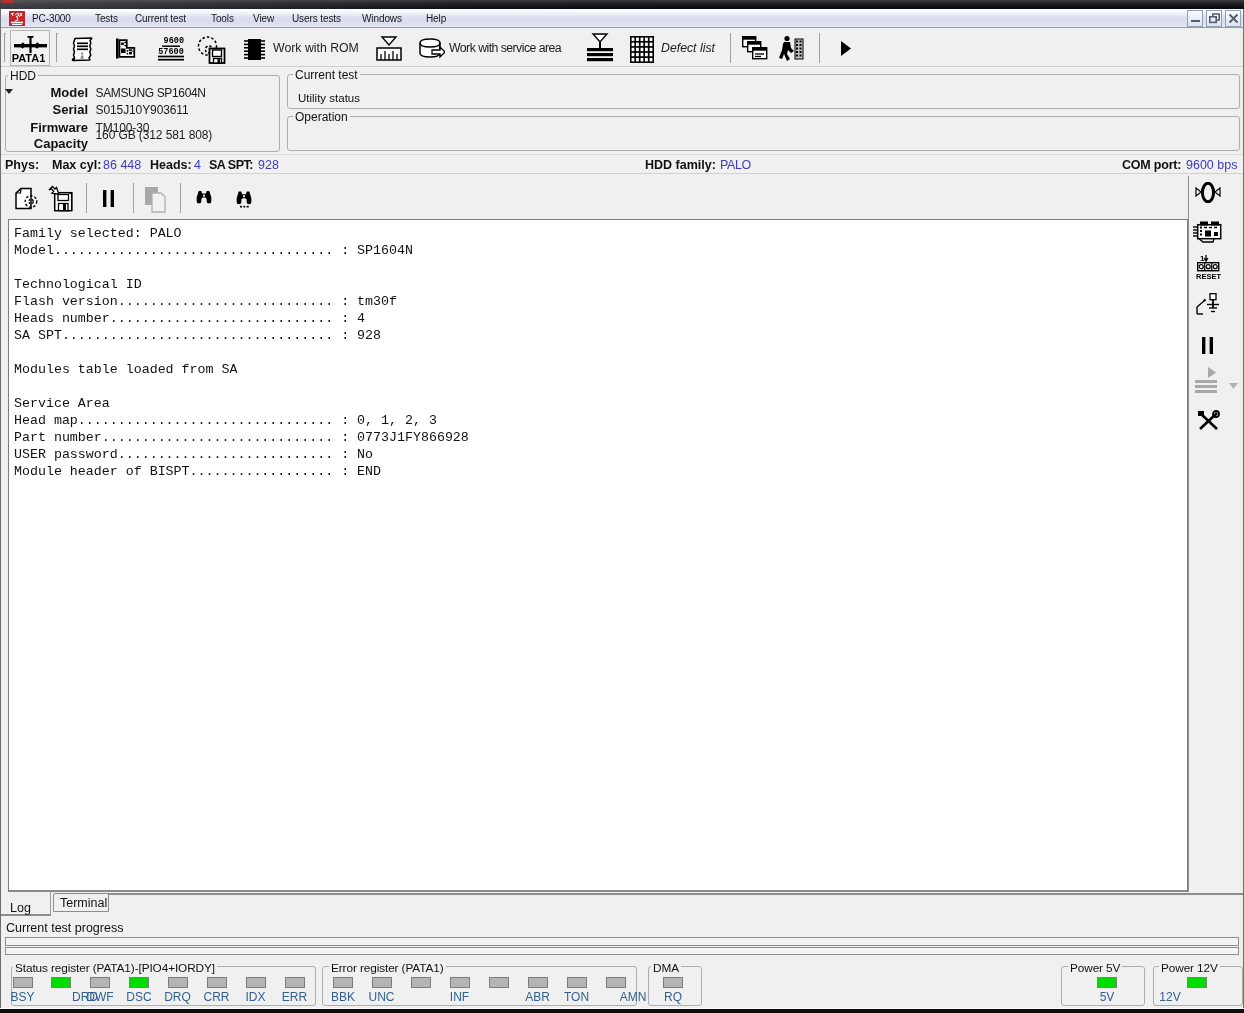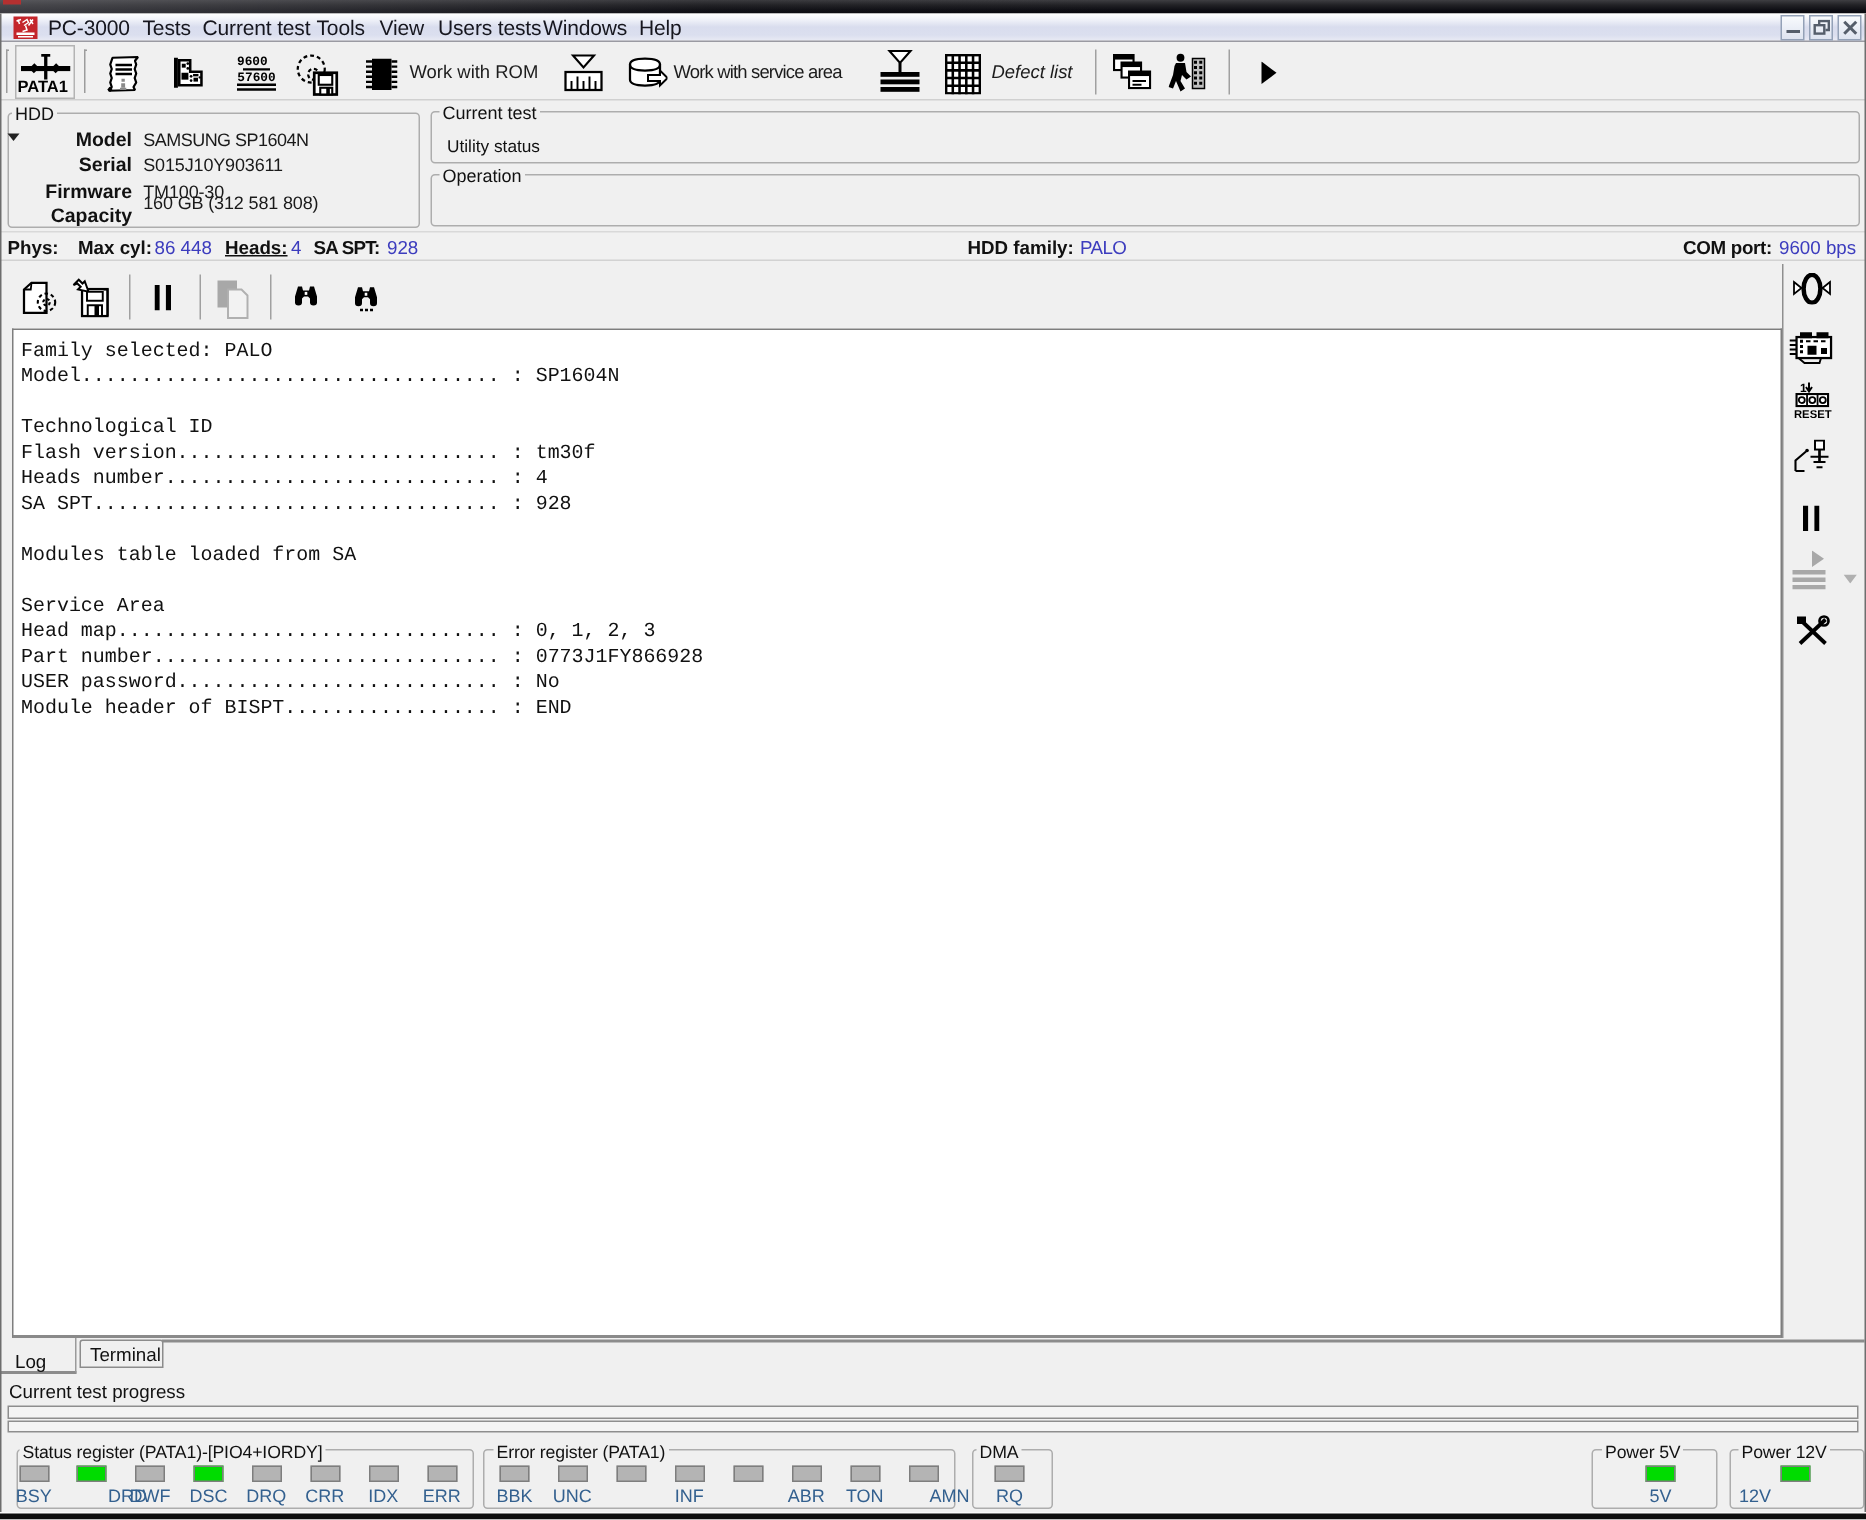--- a/index.html
+++ b/index.html
@@ -8,21 +8,21 @@
   .abs { position:absolute; }
   
   #titlebar { left:0; top:0; width:1244px; height:9px;
     background:linear-gradient(to right, rgba(110,110,115,0.5), rgba(40,40,44,0.15) 38%, rgba(0,0,0,0) 60%), linear-gradient(to bottom,#3e3e42 0%,#232327 35%,#0e0e14 75%,#08080e 100%); }
   #titlered { left:2px; top:0; width:12px; height:3px; background:#b43030; }
   
   #menubar { left:0; top:9px; width:1244px; height:19px;
     background:linear-gradient(to bottom,#ffffff 0%,#f2f4fa 20%,#d9ddee 50%,#dbdfef 80%,#e8eaf4 100%);
     border-bottom:1px solid #9a9aa2; }
   #appicon { left:9px; top:11px; width:16px; height:15px; background:#c4252b; }
-  .menuitem { top:9.5px; height:17px; font-size:14px; color:#16161e; line-height:17px; letter-spacing:-0.1px; }
+  .menuitem { top:9.5px; height:17px; font-size:10px; color:#16161e; line-height:17px; letter-spacing:-0.1px; }
   
   .winbtn { top:10px; width:16px; height:17px; border:1px solid #93a1b7;
     background:linear-gradient(to bottom,#f8fafd,#dee4f0); }
   .winbtn svg { margin:2px auto 0; }
   
   #tb1border { left:0; top:66px; width:1244px; height:1px; background:#d0d0d0; }
   .grip { top:33px; width:2px; height:29px; border-left:1px solid #9c9c9c; border-top:1px solid #9c9c9c; }
   #pata1btn { left:10px; top:30px; width:40px; height:36px; border:1px solid #b4b4b4; background:#f2f2f2; }
   .tbtext { top:41px; font-size:12.3px; color:#1c1c1c; height:15px; line-height:15px; }
   .vsep { top:33px; width:1px; height:30px; background:#a0a0a0; }
@@ -139,21 +139,21 @@
   <circle cx="10.2" cy="4.4" r="0.9" fill="#000"></circle>
   <circle cx="10.2" cy="7.6" r="0.9" fill="#000"></circle>
   <rect x="6" y="10.5" width="4.6" height="4.6" fill="#000"></rect>
   <rect x="13.7" y="11.3" width="3.6" height="1.6" fill="#000"></rect>
   <rect x="14" y="13.8" width="3" height="2.6" fill="#000"></rect>
   <circle cx="12.4" cy="12.9" r="0.9" fill="#000"></circle>
   <circle cx="12.4" cy="15.7" r="0.9" fill="#000"></circle>
   <circle cx="18.2" cy="13.6" r="0.8" fill="#000"></circle>
 </svg>
 
-<div class="abs" style="left:158px; top:37px; width:26px; text-align:left; font-family:'Liberation Mono',monospace; font-weight:bold; font-size:8.5px; line-height:8px; color:#000;">9600</div>
+<div class="abs" style="left:158px; top:37px; width:26px; text-align:right; font-family:'Liberation Mono',monospace; font-weight:bold; font-size:8.5px; line-height:8px; color:#000;">9600</div>
 <div class="abs" style="left:158px; top:47.5px; width:26px; text-align:center; font-family:'Liberation Mono',monospace; font-weight:bold; font-size:8.5px; line-height:8px; color:#000;">57600</div>
 <svg class="abs" style="left:158px; top:37px;" width="26" height="24" viewBox="0 0 26 24">
   <line x1="4" y1="9.2" x2="22" y2="9.2" stroke="#000" stroke-width="1.5"></line>
   <line x1="0" y1="19.5" x2="26" y2="19.5" stroke="#000" stroke-width="1.7"></line>
   <line x1="0" y1="22.7" x2="26" y2="22.7" stroke="#000" stroke-width="1.7"></line>
 </svg>
 
 <svg class="abs" style="left:196px; top:35px;" width="30" height="29" viewBox="0 0 30 29">
   <g fill="none" stroke="#000" stroke-width="1.5">
     <circle cx="11.5" cy="11" r="9" stroke-dasharray="2.6 2"></circle>
@@ -277,21 +277,21 @@
 <div class="abs gbox" style="left:287px; top:74px; width:953px; height:35px;"></div>
 <div class="abs glabel" style="left:293px; top:68px;">Current test</div>
 <div class="abs" style="left:298px; top:92px; font-size:11.5px; color:#111;">Utility status</div>
 <div class="abs gbox" style="left:287px; top:116px; width:953px; height:35px;"></div>
 <div class="abs glabel" style="left:293px; top:110px;">Operation</div>
 
 <div class="abs" id="statusrow"></div>
 <div class="abs st stb" style="left:5px;">Phys:</div>
 <div class="abs st stb" style="left:52px;">Max cyl:</div>
 <div class="abs st stv" style="left:103px;">86 448</div>
-<div class="abs st stb" style="left:150px;text-decoration:underline;">Heads:</div>
+<div class="abs st stb" style="left:150px;">Heads:</div>
 <div class="abs st stv" style="left:194px;">4</div>
 <div class="abs st stb" style="left:209px; letter-spacing:-0.5px;">SA SPT:</div>
 <div class="abs st stv" style="left:258px;">928</div>
 <div class="abs st stb" style="left:645px;">HDD family:</div>
 <div class="abs st stv" style="left:720px; letter-spacing:-0.4px;">PALO</div>
 <div class="abs st stb" style="left:1122px; letter-spacing:-0.2px;">COM port:</div>
 <div class="abs st stv" style="left:1186px;">9600 bps</div>
 
 <div class="abs vsep" style="top:183px; height:30px; left:86px;"></div>
 <div class="abs vsep" style="top:183px; height:30px; left:133px;"></div>

